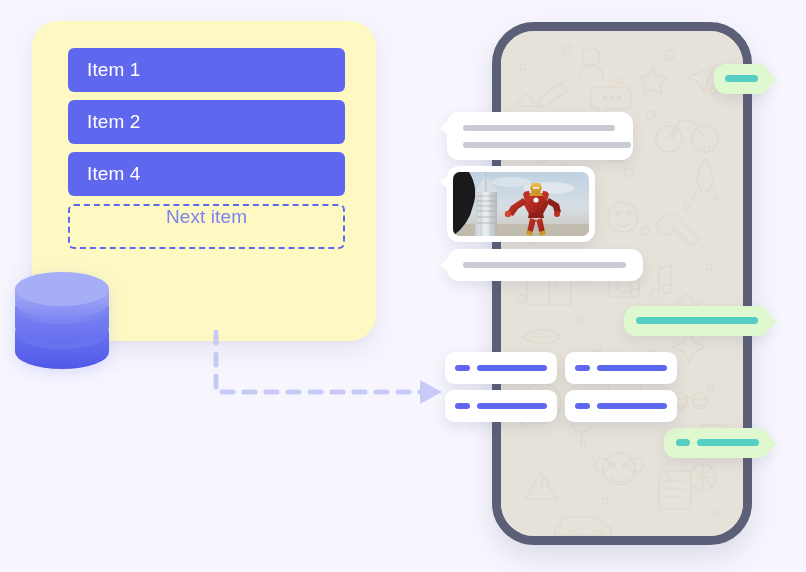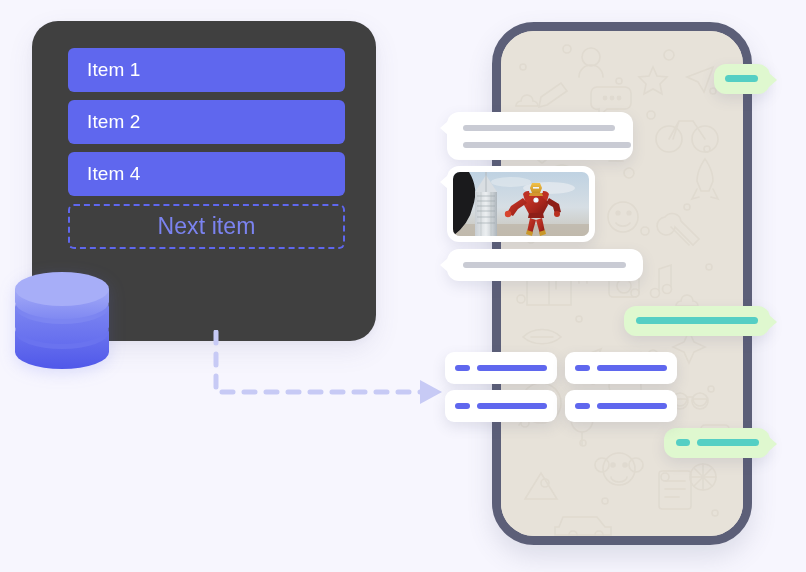--- a/index.html
+++ b/index.html
@@ -24,21 +24,21 @@
     overflow: hidden;
   }
 
   
   #menu-card {
     position: absolute;
     left: 32px;
     top: 21px;
     width: 344px;
     height: 320px;
-    background: #404040;
+    background: #fef9c3;
     border-radius: 26px;
     box-shadow: 0 10px 26px rgba(90, 93, 140, 0.10),
                 0 2px 6px rgba(90, 93, 140, 0.05);
   }
 
   #menu-list {
     position: absolute;
     left: 36px;
     top: 27px;
     width: 277px;
@@ -57,24 +57,24 @@
     font-family: "Liberation Sans", sans-serif;
     letter-spacing: 0.1px;
     cursor: pointer;
   }
 
   #next-item-box {
     height: 45px;
     border: 2px dashed #5F67EE;
     border-radius: 6px;
     display: flex;
-    align-items: center;
+    align-items: flex-start;
     justify-content: center;
     color: #7B83F0;
-    font-size: 23px;
+    font-size: 19px;
     letter-spacing: 0.1px;
     background: transparent;
     cursor: pointer;
   }
 
   
   #db-icon {
     position: absolute;
     left: 13px;
     top: 270px;

